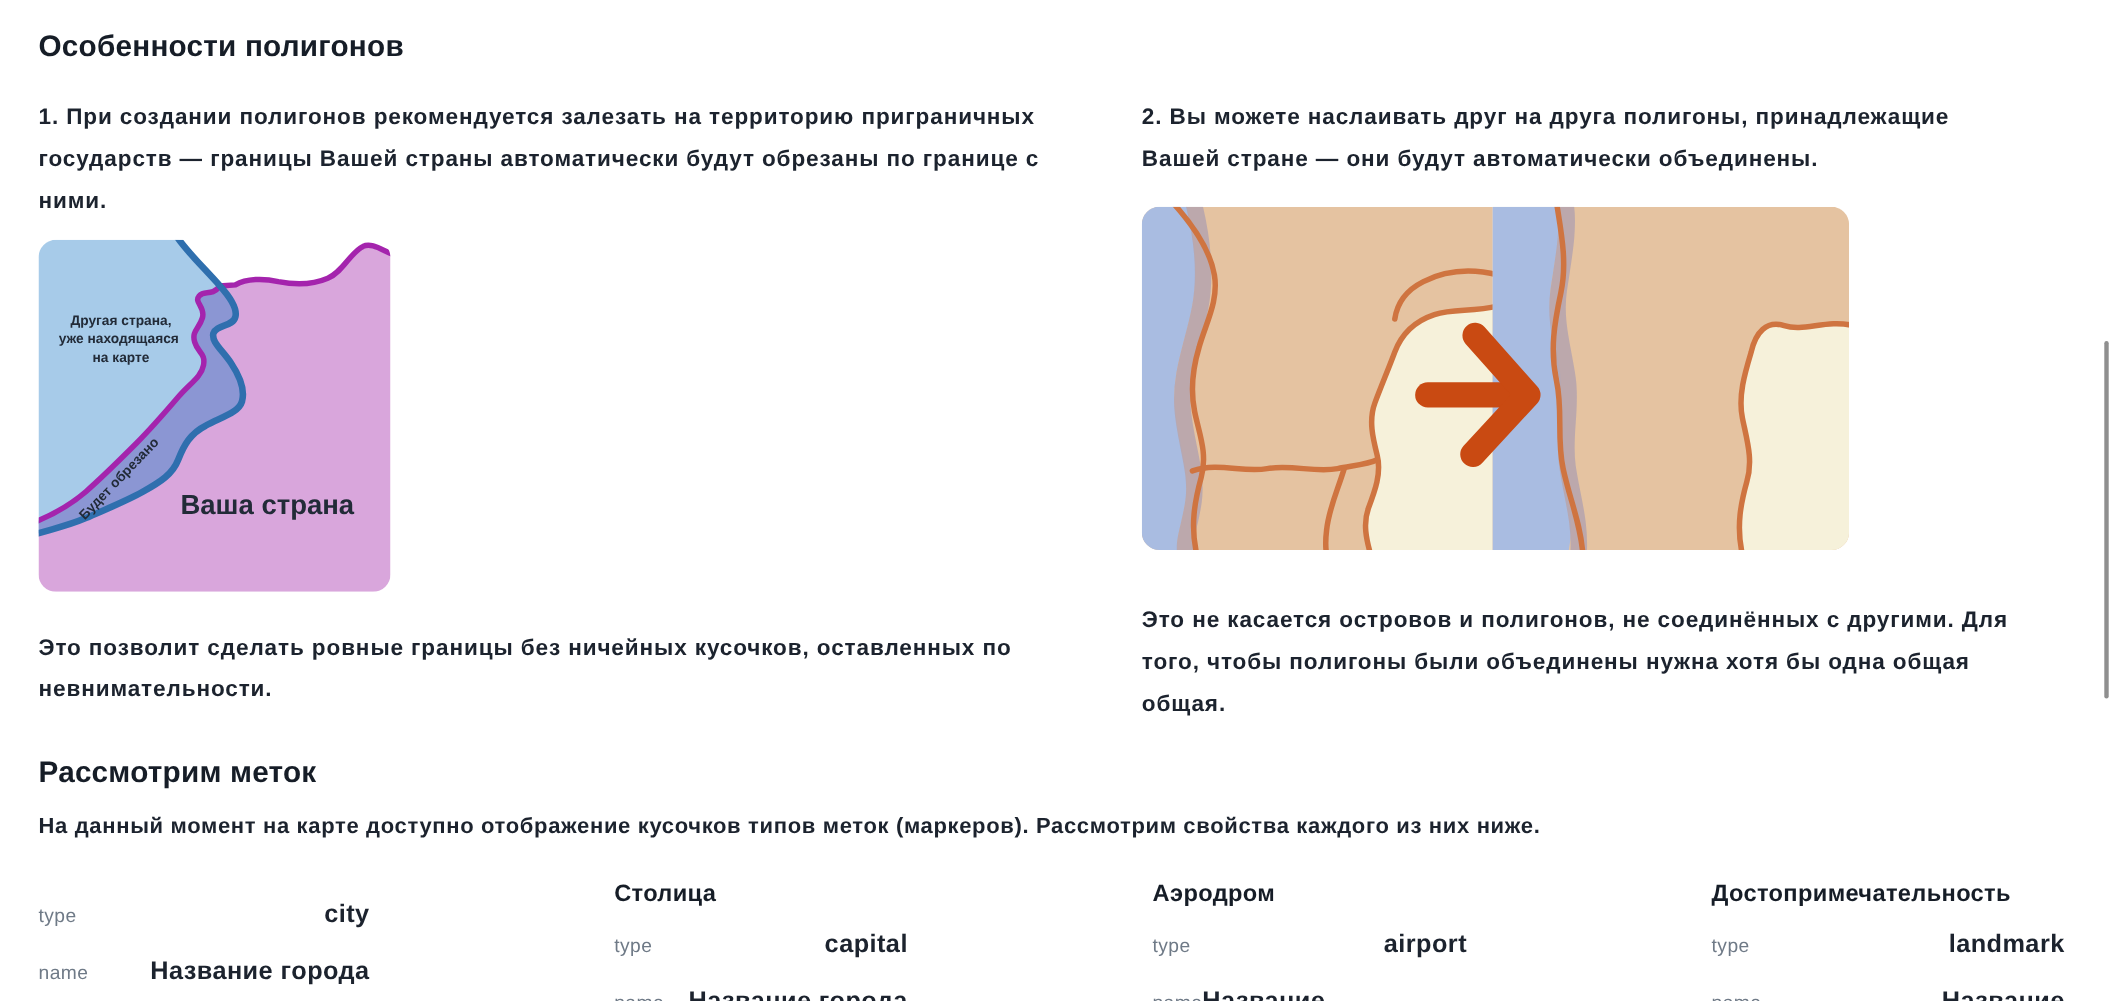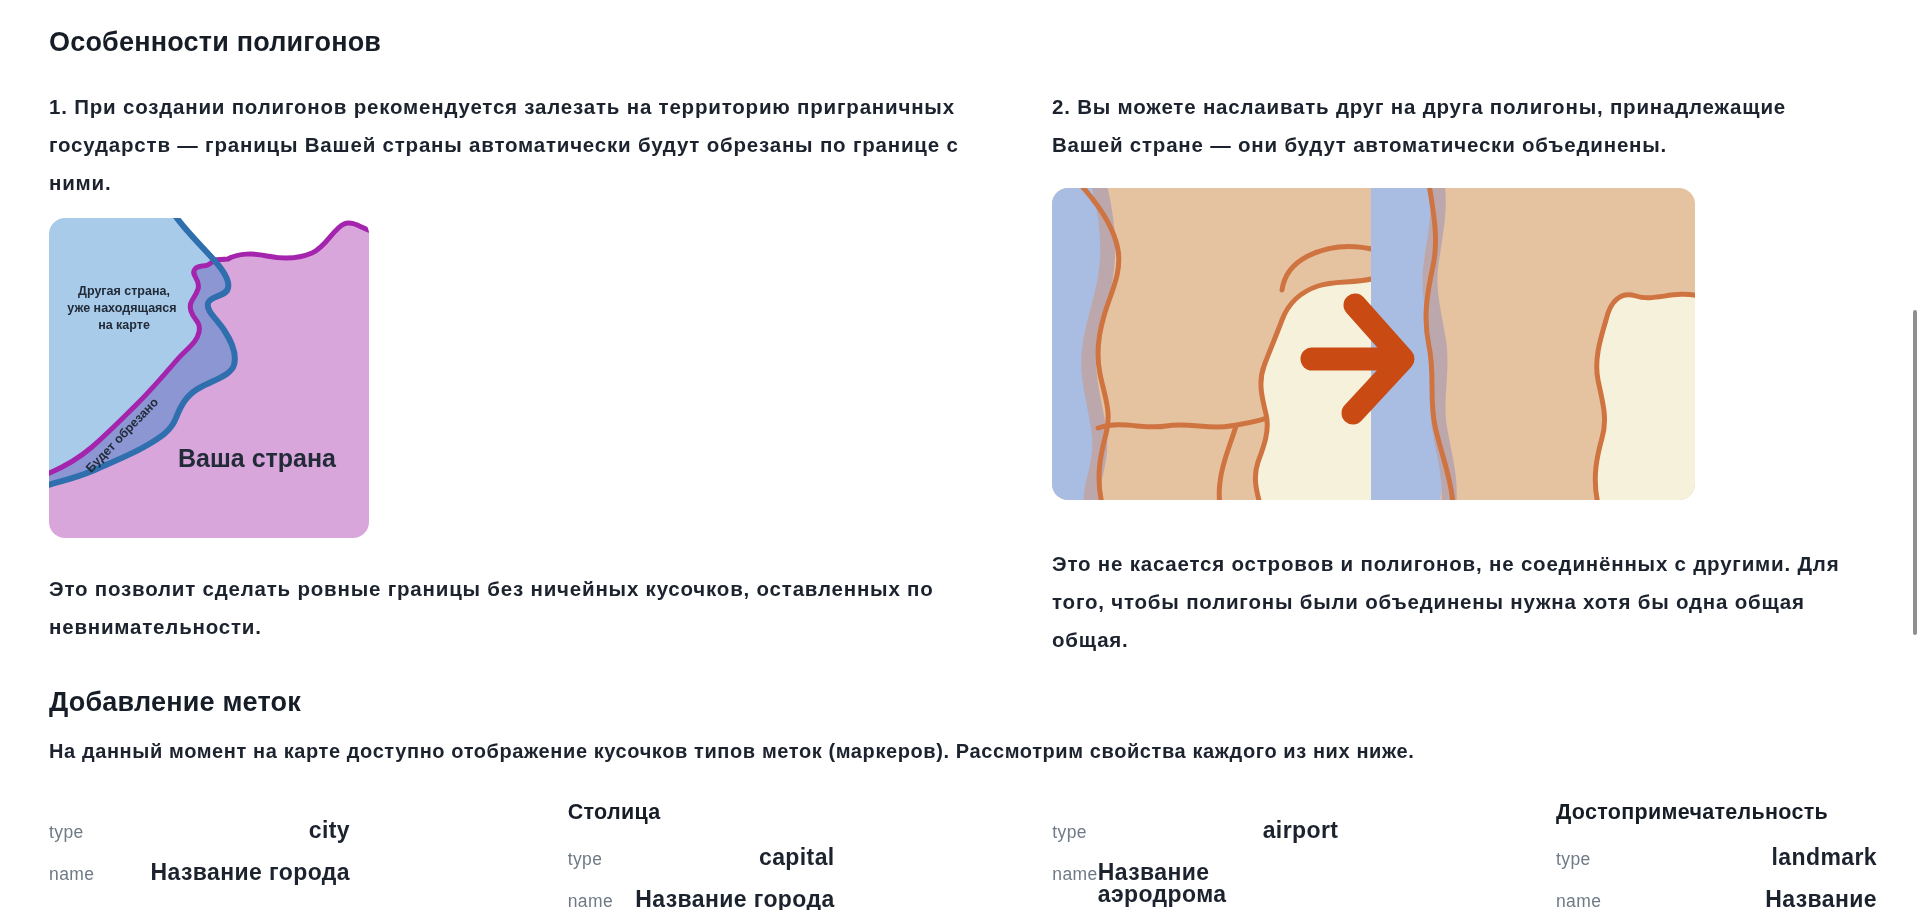--- a/index.html
+++ b/index.html
@@ -2,21 +2,21 @@
 <html><head>
 <meta charset="utf-8">
 <style>
   * { margin:0; padding:0; box-sizing:border-box; }
   html,body { background:#ffffff; }
   body {
     width:1918px; height:910px; overflow:hidden; position:relative;
     font-family:"Liberation Sans","DejaVu Sans",sans-serif;
     color:#1c232e;
   }
-  .page { padding:26px 41px 0 49px; position:relative; height:100%; }
+  .page { padding:26px 41px 0 35px; position:relative; height:100%; }
 
   h1.sec-title {
     font-size:27px; font-weight:700; letter-spacing:.2px; color:#161d27; line-height:32px;
   }
   .cols {
     display:grid; grid-template-columns:951px 825px; column-gap:52px; margin-top:30px;
   }
   .para { font-size:20.5px; font-weight:600; letter-spacing:.8px; line-height:38px; color:#1c232e; }
   .para .ln { white-space:nowrap; }
   .para b { font-weight:800; }
@@ -29,21 +29,21 @@
   .cap-left  { margin-top:32px; }
   .cap-right { margin-top:45px; }
 
   h2.sec-title2 { font-size:27px; font-weight:700; letter-spacing:.2px; color:#161d27; line-height:34px; margin-top:26px; }
   .markers-intro { margin-top:18px; font-size:20px; font-weight:600; letter-spacing:.6px; line-height:28px; }
 
   .marker-cols { display:flex; justify-content:space-between; margin-top:34px; }
   .mcol-0 { width:301px; } .mcol-1 { width:267px; } .mcol-2 { width:286px; } .mcol-3 { width:321px; }
   .mcol h3 { font-size:21.5px; font-weight:700; letter-spacing:.3px; color:#161d27; line-height:27px; }
   .kv { display:flex; justify-content:space-between; align-items:baseline; line-height:22px; }
-  .kv-1 { margin-top:20px; } .kv-2 { margin-top:18px; }
+  .kv-1 { margin-top:20px; } .kv-2 { margin-top:28px; }
   .kv .k { font-size:17.5px; font-weight:400; letter-spacing:.4px; color:#6f7a87; }
   .kv .v { font-size:23px; font-weight:700; letter-spacing:.4px; color:#1c232e; }
 
   .scrollbar-thumb {
     position:absolute; right:1px; top:310px; width:4px; height:325px;
     background:#8f8f8f; border-radius:2px;
   }
 
   svg text { font-family:"Liberation Sans","DejaVu Sans",sans-serif; }
 </style>
@@ -126,21 +126,21 @@
       </div>
 
       <div class="caption cap-right">
         <div class="ln">Это не касается островов и полигонов, не соединённых с другими. Для</div>
         <div class="ln">того, чтобы полигоны были объединены нужна хотя бы одна общая</div>
         <div class="ln">общая.</div>
       </div>
     </div>
   </div>
 
-  <h2 class="sec-title2">Добавление меток</h2>
+  <h2 class="sec-title2">Рассмотрим меток</h2>
   <div class="markers-intro">На данный момент на карте доступно отображение кусочков типов меток (маркеров). Рассмотрим свойства каждого из них ниже.</div>
 
   <div class="marker-cols">
     <div class="mcol mcol-0">
       <div class="kv kv-1">
         <span class="k">type</span>
         <span class="v">city</span>
       </div>
       <div class="kv kv-2">
         <span class="k">name</span>
@@ -154,20 +154,21 @@
         <span class="k">type</span>
         <span class="v">capital</span>
       </div>
       <div class="kv kv-2">
         <span class="k">name</span>
         <span class="v">Название города</span>
       </div>
     </div>
 
     <div class="mcol mcol-2">
+      <h3>Аэродром</h3>
       <div class="kv kv-1">
         <span class="k">type</span>
         <span class="v">airport</span>
       </div>
       <div class="kv kv-2">
         <span class="k">name</span>
         <span class="v">Название аэродрома</span>
       </div>
     </div>
 

